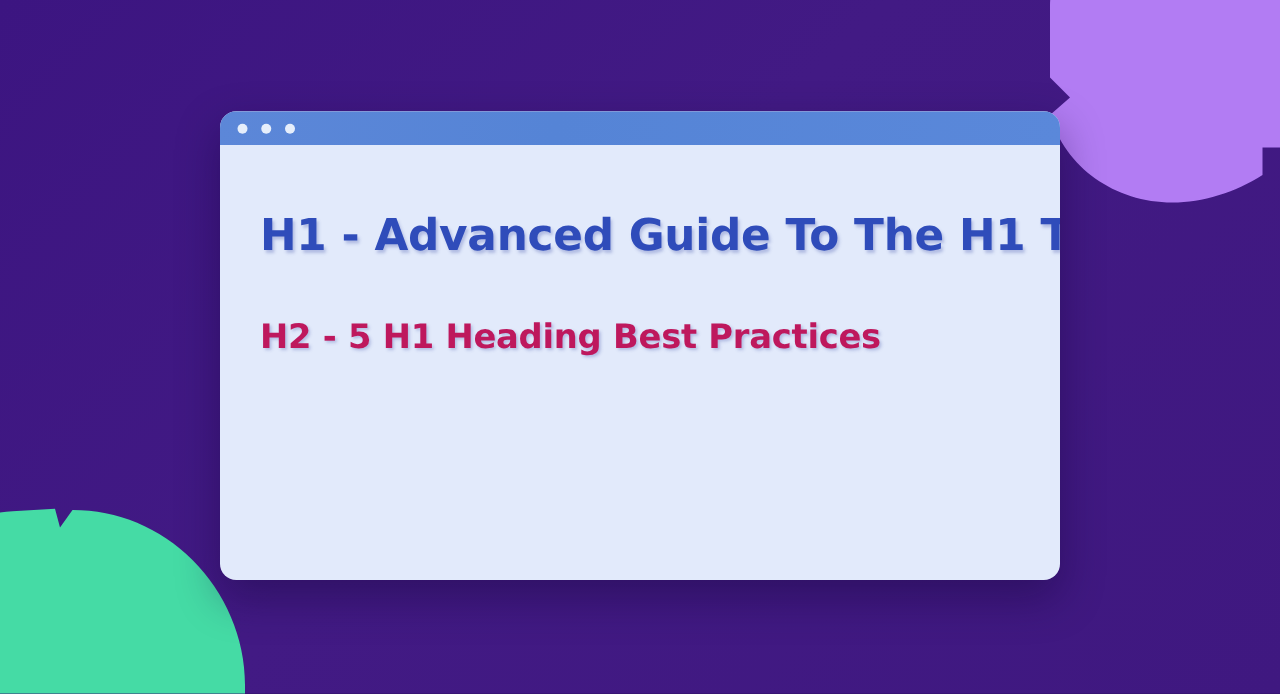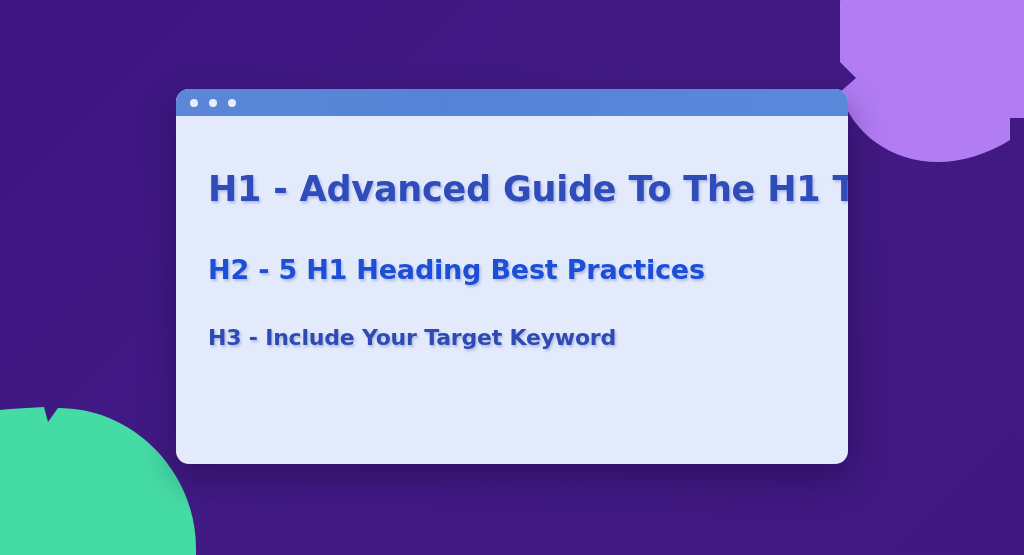--- a/index.html
+++ b/index.html
@@ -90,21 +90,21 @@
   }
   #heading-h1 {
     font-size: 35px;
     line-height: 1;
     margin-bottom: 49px;
   }
   #heading-h2 {
     font-size: 27px;
     line-height: 1;
     margin-bottom: 44px;
-    color: #1d4ed8;
+    color: #be185d;
   }
   #heading-h3 {
     font-size: 22px;
     line-height: 1;
     color: #2f4ab2;
   }
 </style>
 </head>
 <body>
 
@@ -149,18 +149,17 @@
       <div id="window-dots">
         <span class="dot"></span>
         <span class="dot"></span>
         <span class="dot"></span>
       </div>
     </div>
 
     <div id="window-body">
       <div id="heading-h1" class="heading-line">H1 - Advanced Guide To The H1 Tag</div>
       <div id="heading-h2" class="heading-line">H2 - 5 H1 Heading Best Practices</div>
-      <div id="heading-h3" class="heading-line">H3 - Include Your Target Keyword</div>
     </div>
 
   </div>
 
 </div>
 
 </body></html>

